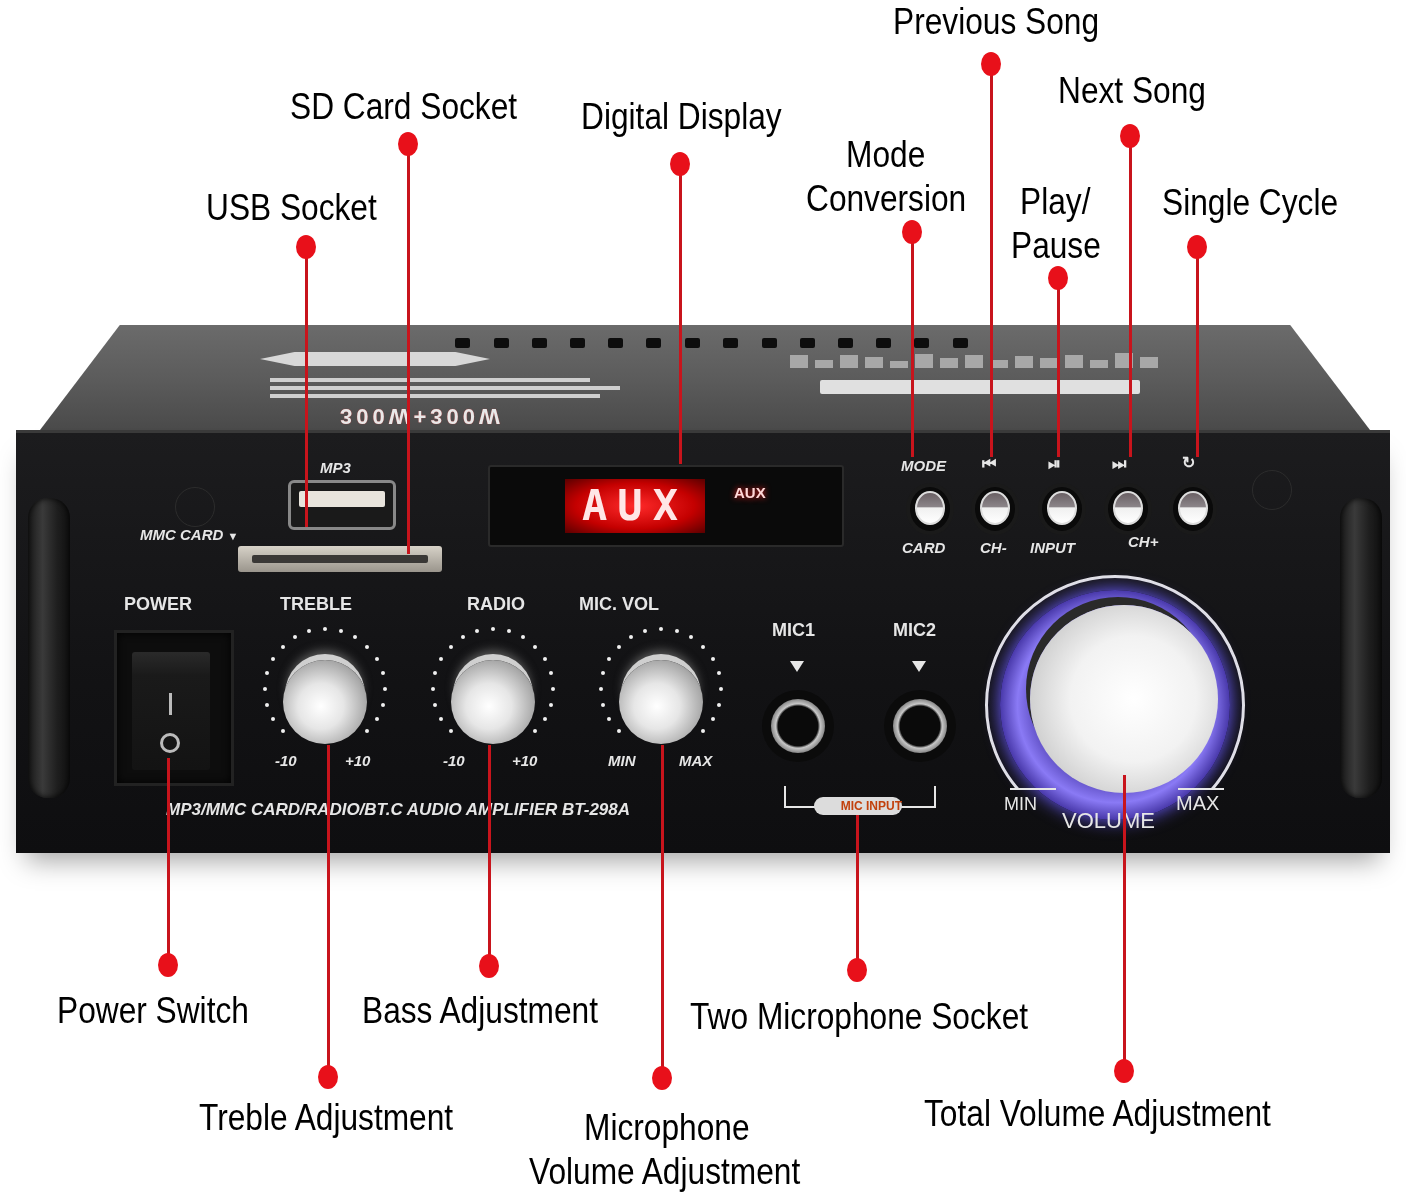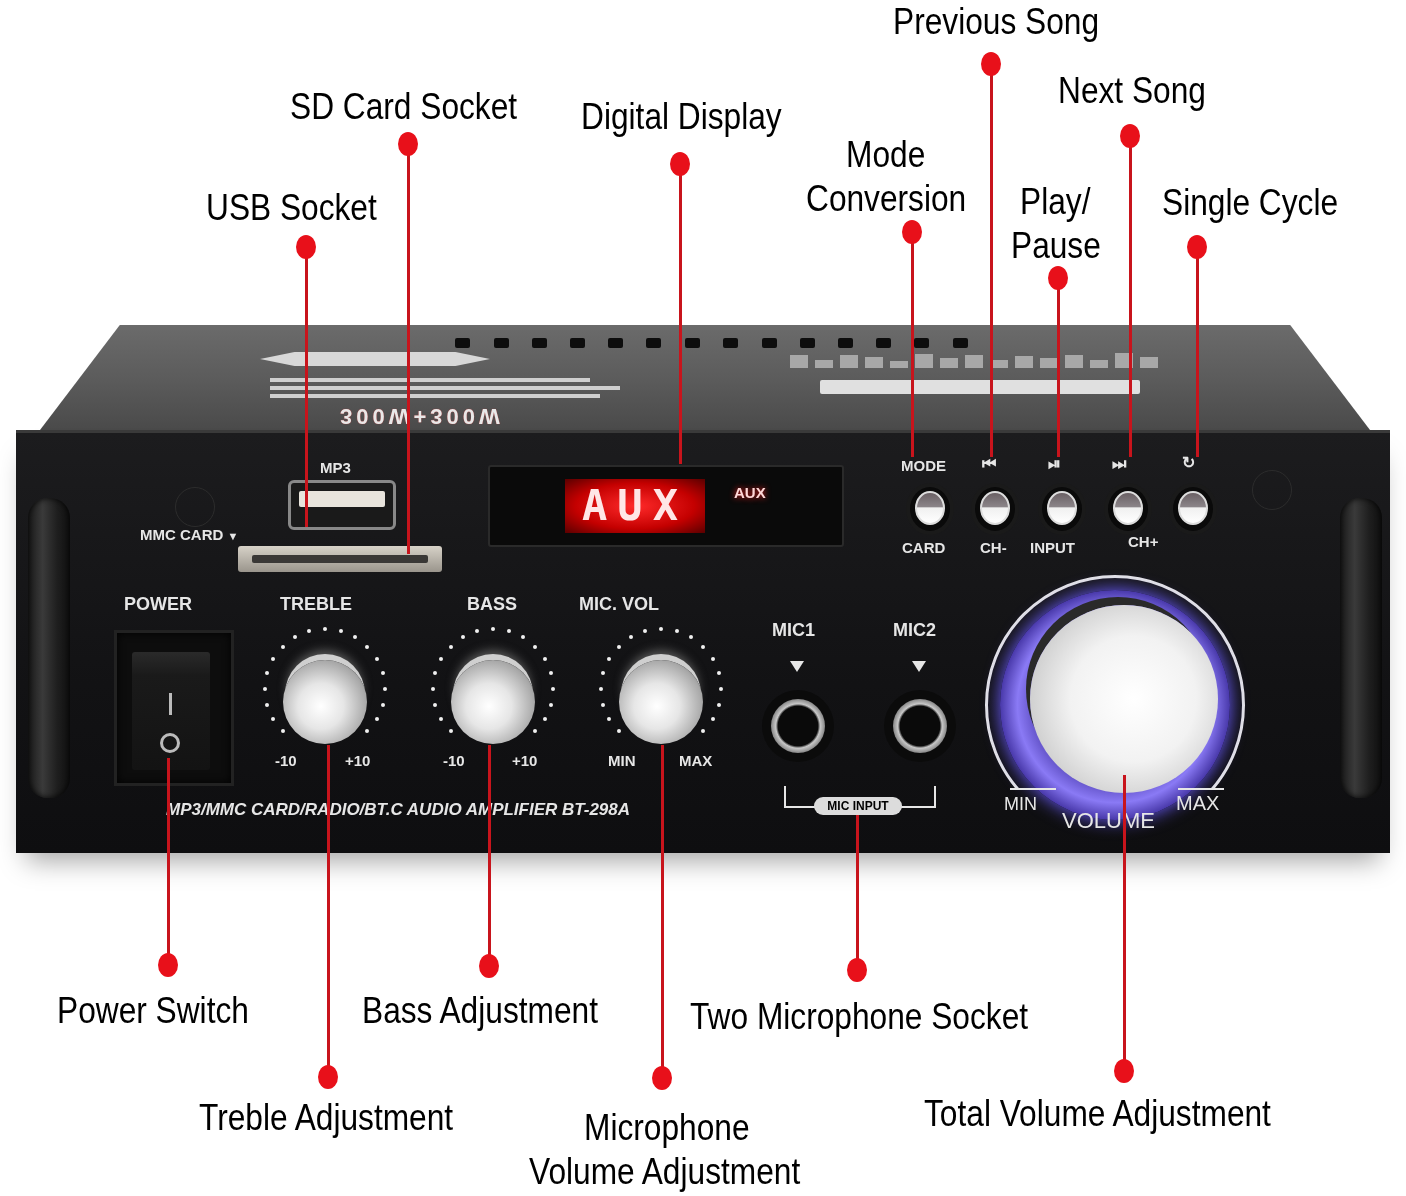--- a/index.html
+++ b/index.html
@@ -20,21 +20,21 @@
 
   
   .front { position:absolute; left:16px; top:430px; width:1374px; height:420px;
     background:linear-gradient(180deg,#1c1c1e 0%,#121214 60%,#0e0e10 100%);
     border-top:3px solid #3a3a3a; box-shadow:0 18px 25px -10px rgba(0,0,0,0.35); }
   .handle { position:absolute; width:42px; height:300px; border-radius:20px;
     background:linear-gradient(90deg,#1a1a1a 0%,#3a3a3a 35%,#1e1e1e 70%,#101010 100%);
     box-shadow:inset 0 0 6px rgba(0,0,0,0.9); }
 
   .panel-text { position:absolute; color:#e6e6e6; font-family:"Liberation Sans", sans-serif; font-weight:bold; font-size:18px; white-space:nowrap; }
-  .panel-text.sm { font-size:15px; }
+  .panel-text.sm { font-size:15px;font-style:italic; }
 
   .usb { position:absolute; left:288px; top:480px; width:108px; height:50px; border-radius:6px;
     background:#1a1a1a; border:3px solid #888; box-sizing:border-box; }
   .usb-inner { position:absolute; left:8px; top:8px; right:8px; height:16px; background:#e8e4dc; border-radius:2px; }
   .sd-slot { position:absolute; left:238px; top:546px; width:204px; height:26px;
     background:linear-gradient(180deg,#d7d2c8 0%,#9a958c 100%); border-radius:3px; }
   .sd-slot::after { content:""; position:absolute; left:14px; right:14px; top:9px; height:8px; background:#3a3836; border-radius:2px; }
   .screw { position:absolute; width:38px; height:38px; border-radius:50%; border:1.5px solid #2c2c2c; }
 
   .display { position:absolute; left:488px; top:465px; width:352px; height:78px; background:#0a0a0a; border:2px solid #2a2a2a; border-radius:3px; }
@@ -58,21 +58,21 @@
   .knob-ring .tick { position:absolute; width:4px; height:4px; background:#f0f0f0; border-radius:50%; }
   .knob { position:absolute; width:84px; height:84px; border-radius:50%;
     background:radial-gradient(circle at 45% 55%,#ffffff 0%,#e6e6e6 35%,#a8a8a8 70%,#4a4a4a 100%);
     box-shadow:0 -8px 0 -2px #cfcfcf, 0 -14px 10px -4px #555; }
 
   .jack { position:absolute; width:72px; height:72px; border-radius:50%; background:#0b0b0b; }
   .jack::before { content:""; position:absolute; left:9px; top:9px; width:54px; height:54px; border-radius:50%;
     background:radial-gradient(circle,#0a0a0a 0%,#0a0a0a 52%,#c8c8c8 58%,#8a8a8a 70%,#d8d8d8 80%,#333 100%); }
   .triangle { position:absolute; width:0; height:0; border-left:7px solid transparent; border-right:7px solid transparent; border-top:11px solid #e6e6e6; }
   .mic-bracket { position:absolute; left:784px; top:786px; width:148px; height:20px; border:2px solid #e6e6e6; border-top:none; }
-  .mic-input-pill { position:absolute; left:814px; top:797px; width:88px; height:18px; border-radius:9px; background:#dcdcdc; color:#000000; font-size:12px; font-weight:bold; text-align:center; line-height:18px; }
+  .mic-input-pill { position:absolute; left:814px; top:797px; width:88px; height:18px; border-radius:9px; background:#dcdcdc; color:#c2410c; font-size:12px; font-weight:bold; text-align:right; line-height:18px; }
 
   .vol-arc { position:absolute; left:985px; top:575px; width:260px; height:260px; border-radius:50%; border:3px solid #e6e6e6; box-sizing:border-box;
     clip-path:polygon(0 0,100% 0,100% 82%,0 82%); }
   .vol-glow { position:absolute; left:1000px; top:590px; width:230px; height:230px; border-radius:50%;
     background:radial-gradient(circle,#6a5ad0 52%,#8a7af5 60%,#4030a0 72%,#1a1240 100%); box-shadow:0 0 18px #6b5cff; }
   .vol-knob { position:absolute; left:1030px; top:605px; width:188px; height:188px; border-radius:50%;
     background:radial-gradient(circle at 55% 50%,#ffffff 0%,#f2f2f2 45%,#cfcfcf 75%,#6a6a6a 100%); box-shadow:-6px -10px 0 -2px #2a2a2a; }
   .minmax-bar { position:absolute; height:2px; width:46px; background:#e6e6e6; }
 </style>
 </head>
@@ -153,21 +153,21 @@
   <div class="panel-text sm" style="left:1030px;top:539px">INPUT</div>
   <div class="panel-text sm" style="left:1128px;top:533px">CH+</div>
 
   <div class="panel-text" style="left:124px;top:594px">POWER</div>
   <div class="rocker-bezel"></div>
   <div class="rocker"></div>
   <div class="rocker-i"></div>
   <div class="rocker-o"></div>
 
   <div class="panel-text" style="left:280px;top:594px">TREBLE</div>
-  <div class="panel-text" style="left:467px;top:594px">BASS</div>
+  <div class="panel-text" style="left:467px;top:594px">RADIO</div>
   <div class="panel-text" style="left:579px;top:594px">MIC. VOL</div>
 
   <div class="knob-ring" id="ring0" style="left:260px;top:624px">
       <div class="tick" style="left: 20.5736px; top: 105.426px;"></div>
       <div class="tick" style="left: 11.0385px; top: 93px;"></div>
       <div class="tick" style="left: 5.04445px; top: 78.5291px;"></div>
       <div class="tick" style="left: 3px; top: 63px;"></div>
       <div class="tick" style="left: 5.04445px; top: 47.4709px;"></div>
       <div class="tick" style="left: 11.0385px; top: 33px;"></div>
       <div class="tick" style="left: 20.5736px; top: 20.5736px;"></div>

